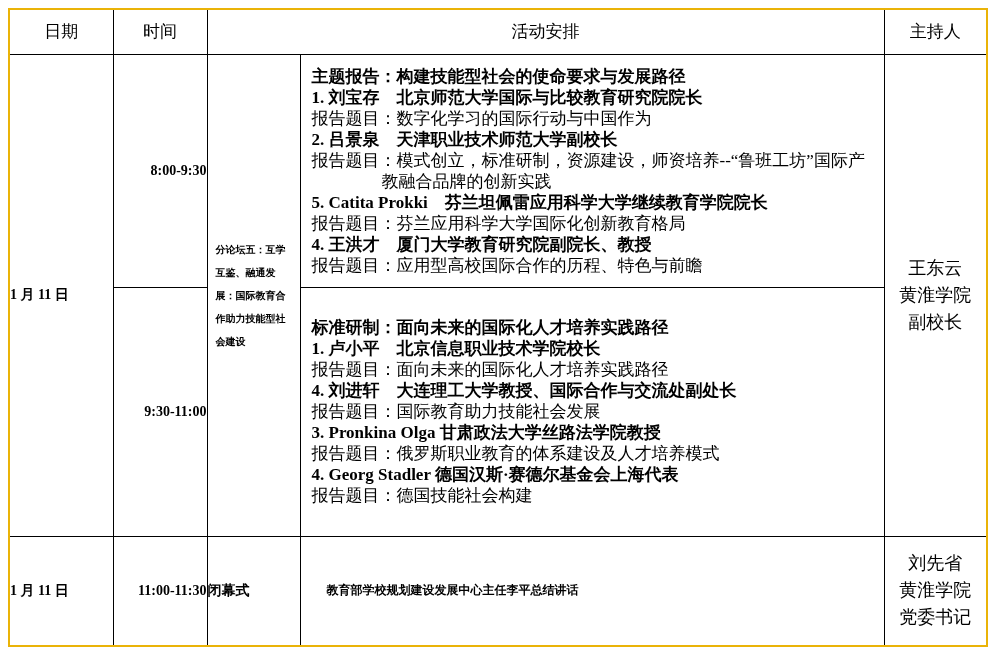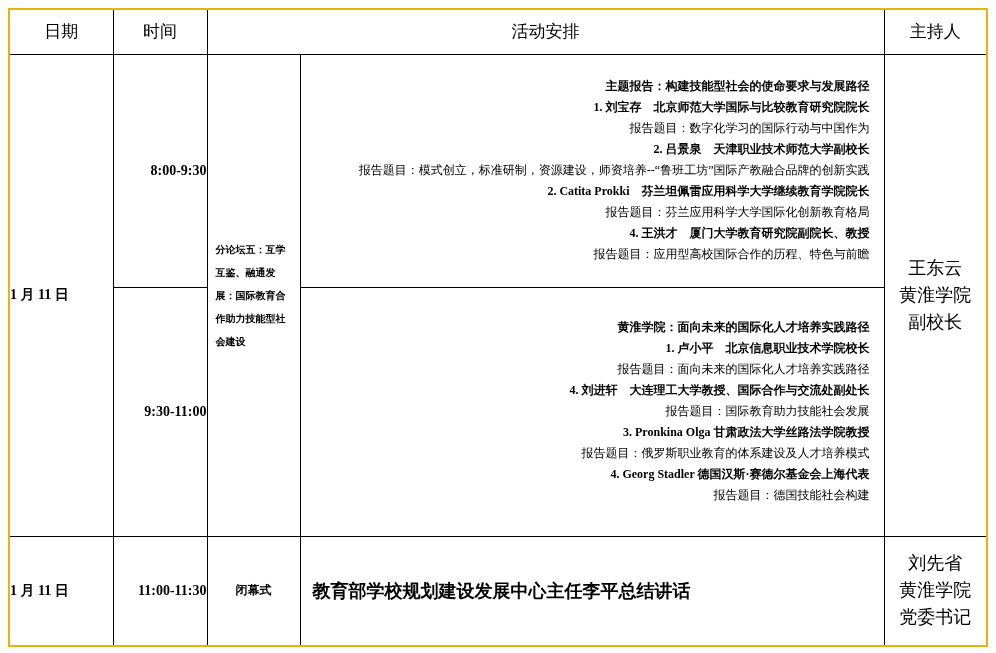--- a/index.html
+++ b/index.html
@@ -18,26 +18,26 @@
   th{font-weight:normal;font-size:17px;text-align:center;}
   tr.hdr{height:45px;}
   tr.r1{height:233px;}
   tr.r2{height:249px;}
   tr.r3{height:110px;}
   .c-date{font-weight:bold;font-size:14px;}
   .c-time{text-align:right;font-weight:bold;font-size:14px;}
   .c-forum{font-size:10px;font-weight:bold;}
   .forum-inner{width:76px;margin:0 auto;line-height:23px;word-break:break-all;text-align:left;}
   .c-host{text-align:center;font-size:18px;line-height:27px;}
-  .block{padding:0 14px 0 11px;font-size:12px;line-height:21px;text-align:right;}
+  .block{padding:0 14px 0 11px;font-size:17px;line-height:21px;text-align:left;}
   .line{min-height:21px;}
   .bold{font-weight:bold;}
   .topic{padding-left:70px;text-indent:-70px;}
-  .c-closing-title{text-align:center;font-weight:bold;font-size:12px;}
-  .closing-content{font-weight:bold;font-size:18px;padding-left:12px;text-align:left;}
+  .c-closing-title{font-weight:bold;font-size:14px;}
+  .closing-content{font-weight:bold;font-size:12px;padding-left:26px;text-align:left;}
 </style>
 </head>
 <body>
 
 <table class="schedule">
   <colgroup>
     <col style="width:104px">
     <col style="width:94px">
     <col style="width:93px">
     <col style="width:584px">
@@ -58,38 +58,38 @@
     <td rowspan="2" class="c-forum">
       <div class="forum-inner">分论坛五：互学互鉴、融通发展：国际教育合作助力技能型社会建设</div>
     </td>
     <td>
       <div class="block">
         <div class="line bold">主题报告：构建技能型社会的使命要求与发展路径</div>
         <div class="line bold">1. 刘宝存　北京师范大学国际与比较教育研究院院长</div>
         <div class="line topic">报告题目：数字化学习的国际行动与中国作为</div>
         <div class="line bold">2. 吕景泉　天津职业技术师范大学副校长</div>
         <div class="line topic">报告题目：模式创立，标准研制，资源建设，师资培养--“鲁班工坊”国际产教融合品牌的创新实践</div>
-        <div class="line bold">2. Catita Prokki　芬兰坦佩雷应用科学大学继续教育学院院长</div>
+        <div class="line bold">5. Catita Prokki　芬兰坦佩雷应用科学大学继续教育学院院长</div>
         <div class="line topic">报告题目：芬兰应用科学大学国际化创新教育格局</div>
         <div class="line bold">4. 王洪才　厦门大学教育研究院副院长、教授</div>
         <div class="line topic">报告题目：应用型高校国际合作的历程、特色与前瞻</div>
       </div>
     </td>
     <td rowspan="2" class="c-host">
       <div>王东云</div>
       <div>黄淮学院</div>
       <div>副校长</div>
     </td>
   </tr>
 
   <tr class="r2">
     <td class="c-time">9:30-11:00</td>
     <td>
       <div class="block">
-        <div class="line bold">黄淮学院：面向未来的国际化人才培养实践路径</div>
+        <div class="line bold">标准研制：面向未来的国际化人才培养实践路径</div>
         <div class="line bold">1. 卢小平　北京信息职业技术学院校长</div>
         <div class="line topic">报告题目：面向未来的国际化人才培养实践路径</div>
         <div class="line bold">4. 刘进轩　大连理工大学教授、国际合作与交流处副处长</div>
         <div class="line topic">报告题目：国际教育助力技能社会发展</div>
         <div class="line bold">3. Pronkina Olga 甘肃政法大学丝路法学院教授</div>
         <div class="line topic">报告题目：俄罗斯职业教育的体系建设及人才培养模式</div>
         <div class="line bold">4. Georg Stadler 德国汉斯·赛德尔基金会上海代表</div>
         <div class="line topic">报告题目：德国技能社会构建</div>
       </div>
     </td>

